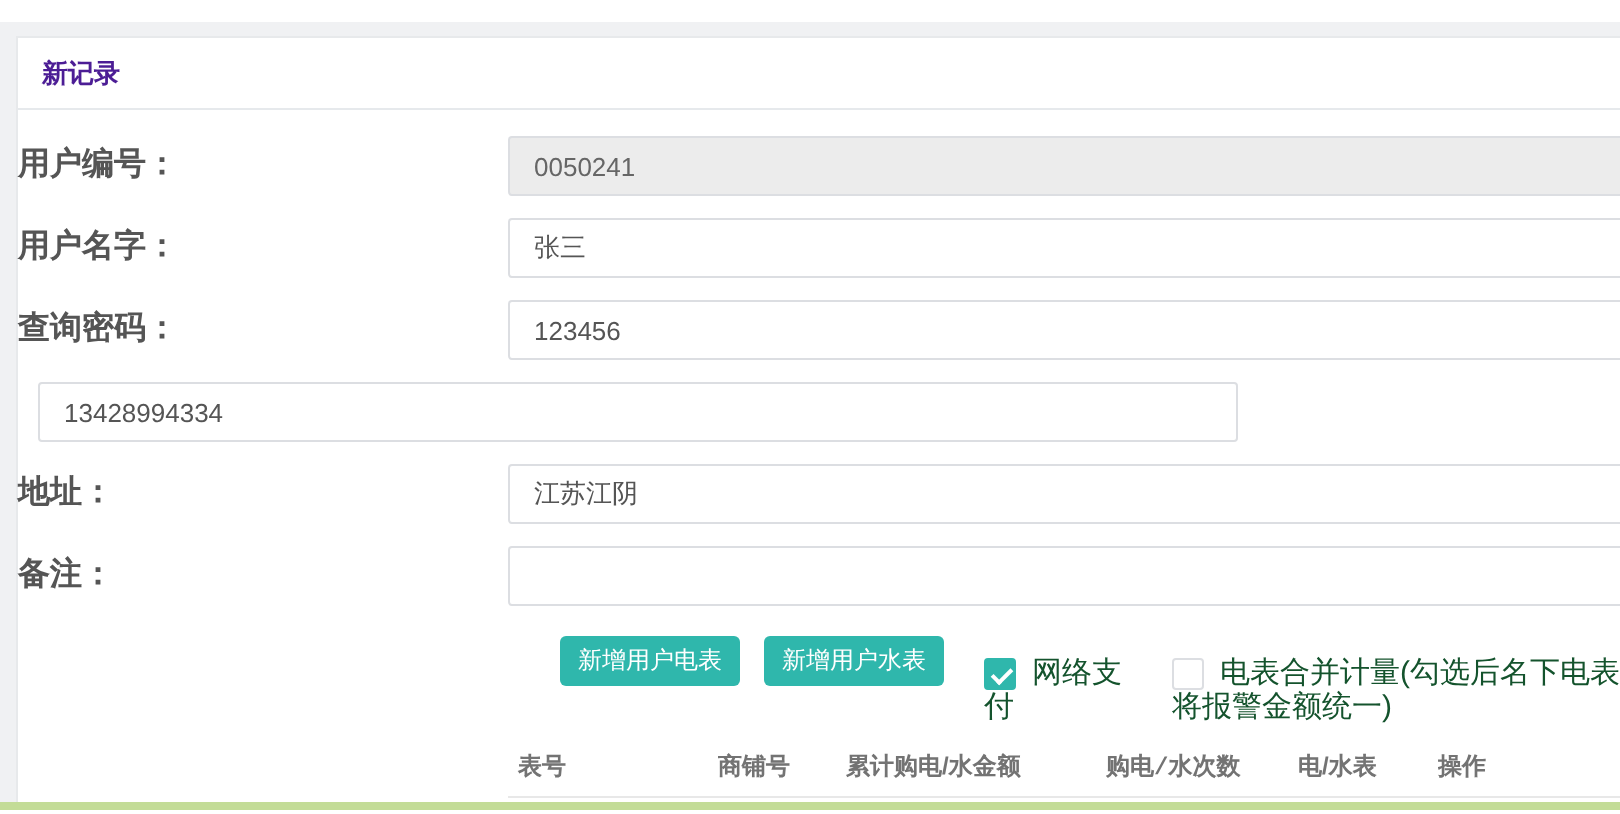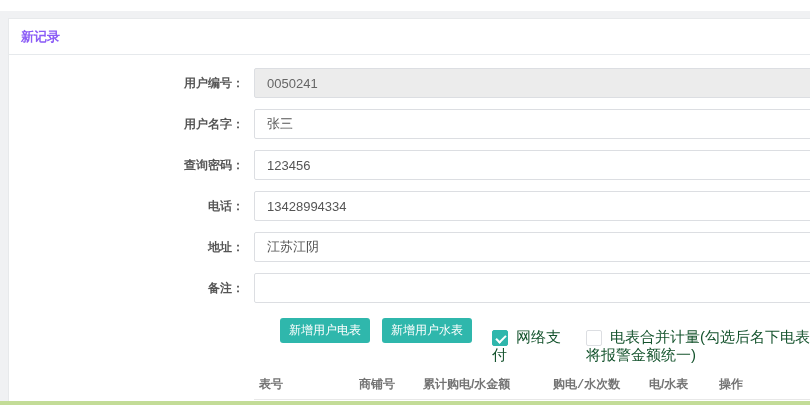--- a/index.html
+++ b/index.html
@@ -13,25 +13,25 @@
   .top-white-strip { position:absolute; left:0; top:0; width:100%; height:11px; background:#ffffff; }
   .panel {
     position:absolute; left:8px; top:18px; width:830px; bottom:0;
     background:#ffffff;
     border:1px solid #e7e9eb; border-right:none; border-bottom:none;
   }
   .panel-header {
     height:36px; display:flex; align-items:center;
     padding-left:12px; border-bottom:1px solid #e6e9ec; background:#fff;
   }
-  .panel-title { font-size:13px; font-weight:bold; color:#8b5cf6; }
+  .panel-title { font-size:13px; font-weight:bold; color:#4c1d95; }
   .form-area { padding-top:13px; }
   .form-row { display:flex; margin-bottom:11px; }
   .form-label {
-    flex:0 0 235px; text-align:right; font-size:12px; font-weight:bold;
+    flex:0 0 235px; font-size:16px; font-weight:bold;
     color:#555; line-height:30px;
   }
   .form-input {
     margin-left:10px; width:600px; height:30px;
     border:1px solid #dcdee2; border-radius:2px;
     padding:0 12px; font-size:13px; color:#555;
     background:#fff; outline:none;
     font-family:"Liberation Sans","DejaVu Sans",sans-serif;
   }
   .form-input.disabled { background:#ececec; color:#666; }
@@ -95,21 +95,20 @@
       <label class="form-label">用户名字：</label>
       <input class="form-input" value="张三" style="">
     </div>
 
     <div class="form-row">
       <label class="form-label">查询密码：</label>
       <input class="form-input" value="123456" style="">
     </div>
 
     <div class="form-row">
-      <label class="form-label">电话：</label>
       <input class="form-input" value="13428994334" style="">
     </div>
 
     <div class="form-row">
       <label class="form-label">地址：</label>
       <input class="form-input" value="江苏江阴" style="">
     </div>
 
     <div class="form-row">
       <label class="form-label">备注：</label>

